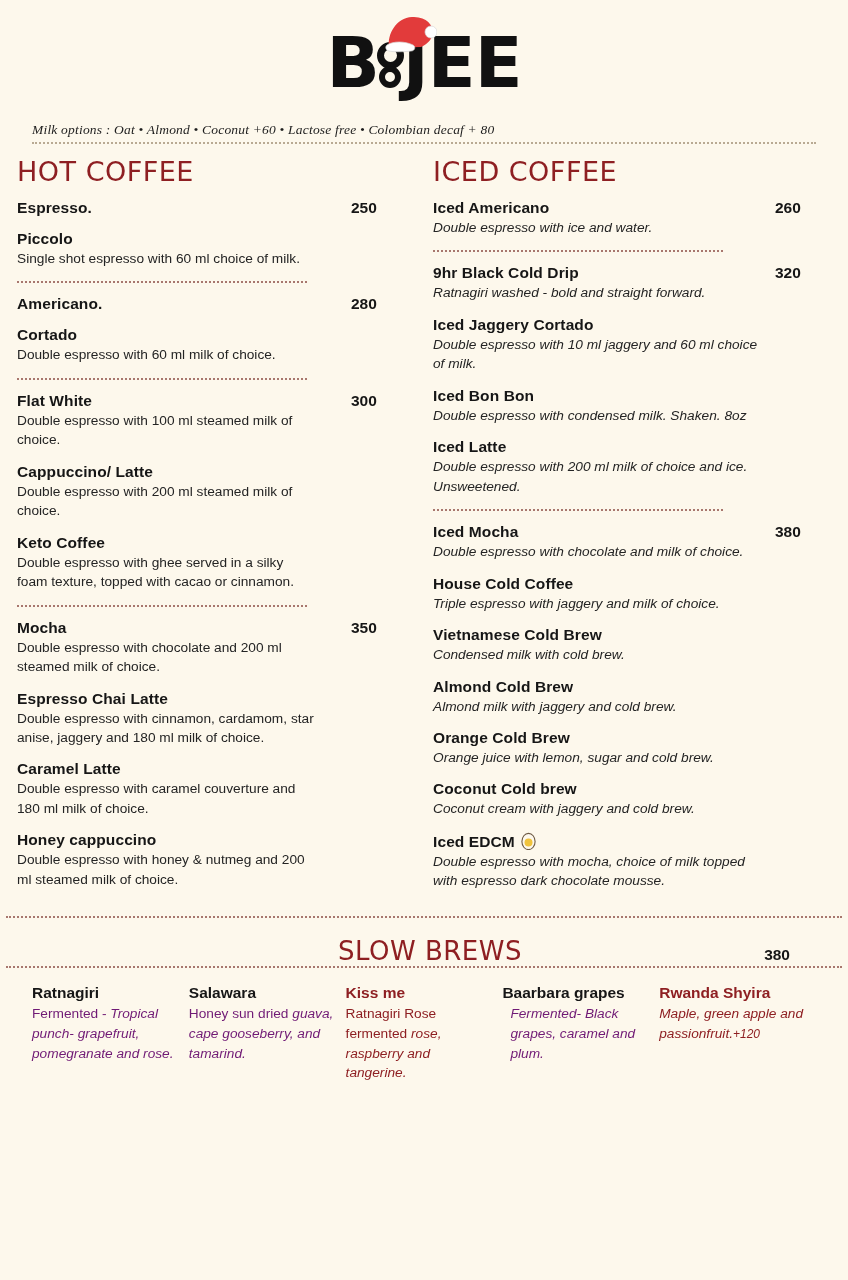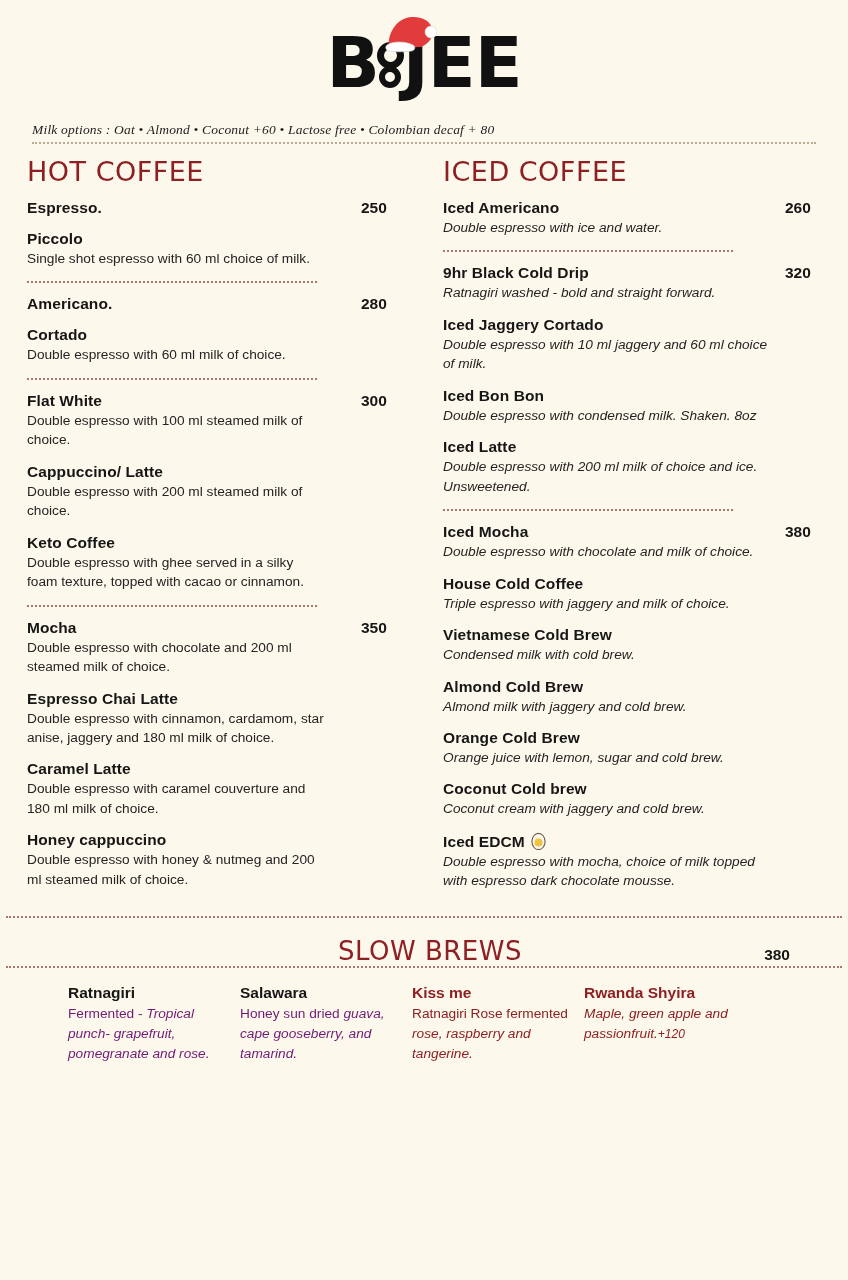--- a/index.html
+++ b/index.html
@@ -79,21 +79,21 @@
     font-family: "Liberation Serif", serif;
     font-style: italic;
     font-size: 13.5px;
     letter-spacing: 0.2px;
     color: #1d1d1d;
   }
 
   
   .columns {
     display: flex;
-    padding: 0 22px 0 27px;
+    padding: 0 22px 0 17px;
     margin-top: 12px;
   }
   .col { position: relative; }
   .col-hot { width: 392px; padding-right: 22px; box-sizing: border-box;}
   .col-iced { width: 402px; padding-left: 24px; box-sizing: border-box;}
 
   .section-title {
     font-family: "DejaVu Sans", sans-serif;
     font-weight: 400;
     font-size: 27px;
@@ -168,21 +168,20 @@
     position: absolute;
     right: 58px;
     bottom: 2px;
     font-weight: 700;
     font-size: 15.5px;
     color: #161616;
   }
   .slow-grid {
     display: flex;
     padding: 16px 32px 0 32px;
-    margin-left: 36px;
   }
   .brew { width: 172px; padding-right: 12px; box-sizing: border-box; }
   .brew-name {
     font-weight: 700;
     font-size: 15.5px;
     margin-bottom: 2px;
     color: #161616;
   }
   .brew-name.red { color: #8e1f22; }
   .brew-desc {
@@ -425,20 +424,24 @@
       <div class="brew">
         <div class="brew-name">Salawara</div>
         <div class="brew-desc"><span>Honey sun dried </span><span class="it">guava, cape gooseberry, and tamarind.</span></div>
       </div>
 
       <div class="brew">
         <div class="brew-name red">Kiss me</div>
         <div class="brew-desc red"><span>Ratnagiri Rose fermented </span><span class="it">rose, raspberry and tangerine.</span></div>
       </div>
 
+      <div class="brew indent">
+        <div class="brew-name">Baarbara grapes</div>
+        <div class="brew-desc"><span></span><span class="it">Fermented- Black grapes, caramel and plum.</span></div>
+      </div>
 
       <div class="brew">
         <div class="brew-name red">Rwanda Shyira</div>
         <div class="brew-desc red"><span></span><span class="it">Maple, green apple and passionfruit.</span><span class="brew-plus">+120</span></div>
       </div>
 
     </div>
   </div>
 
 </div>

